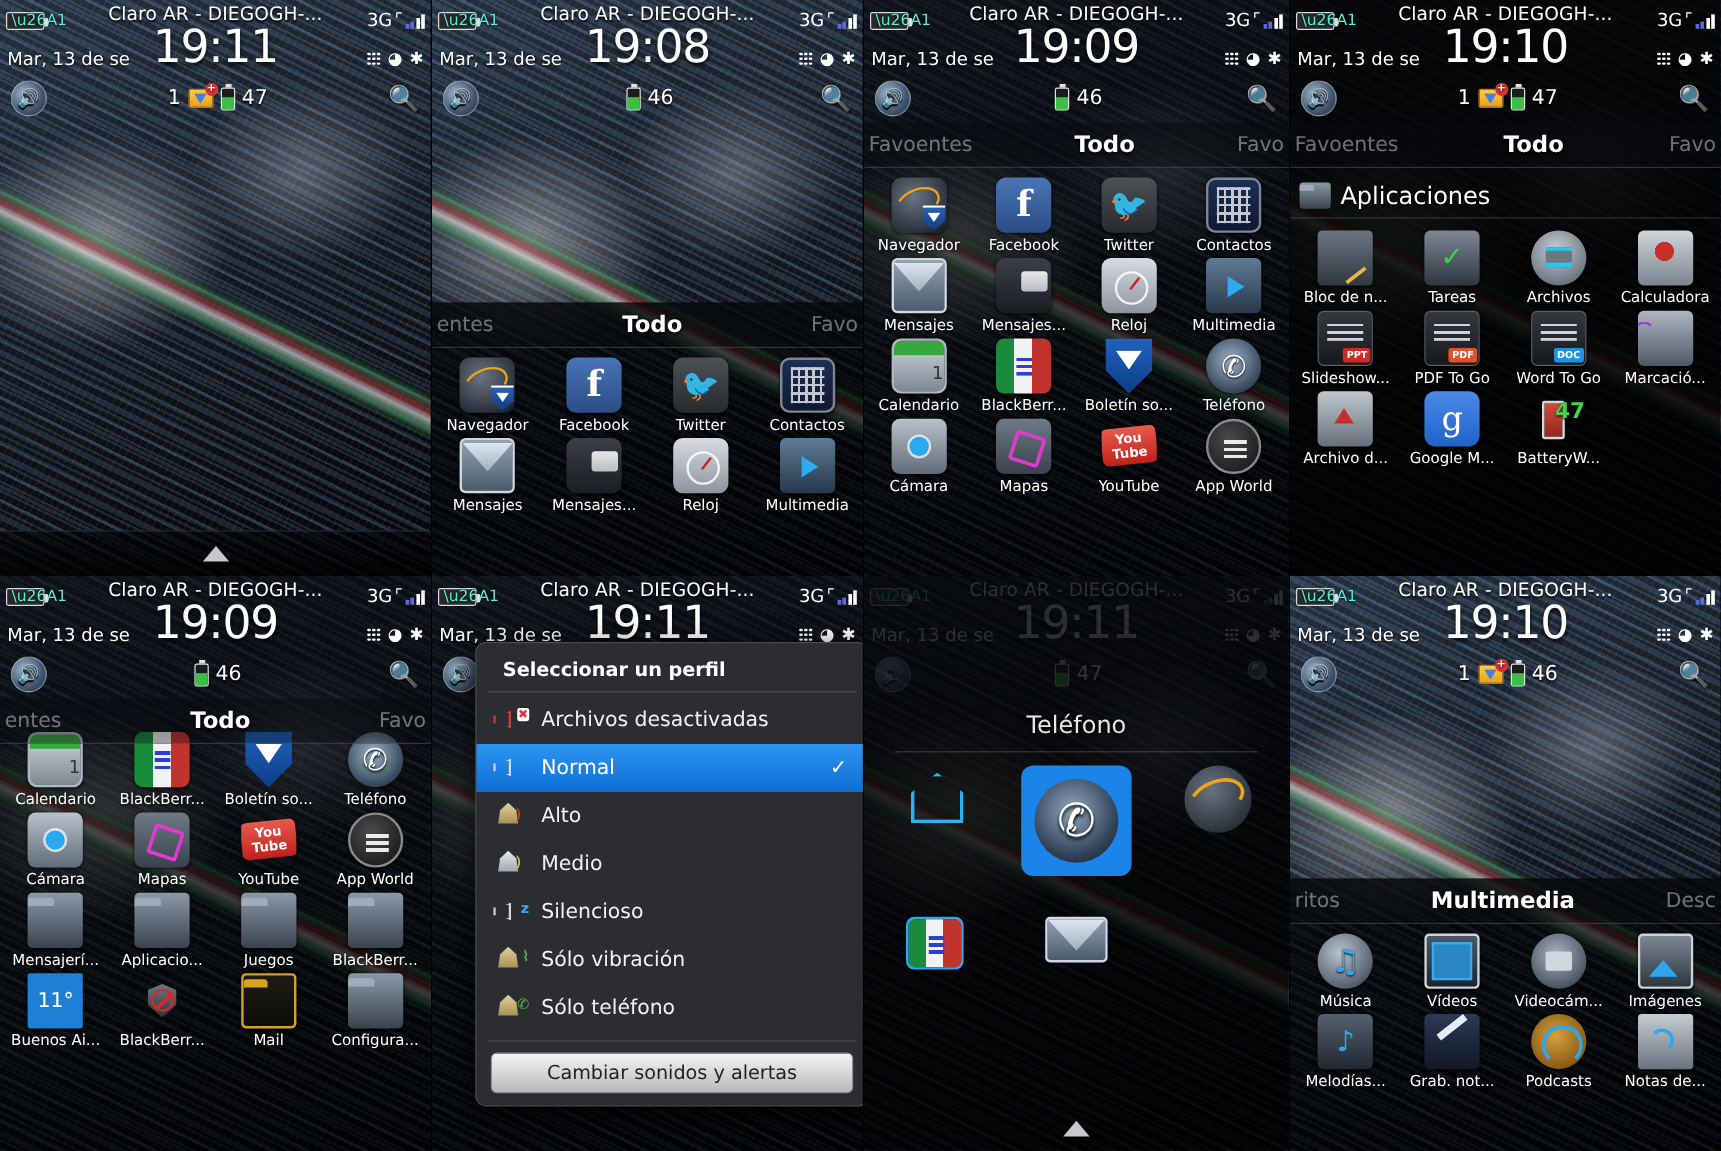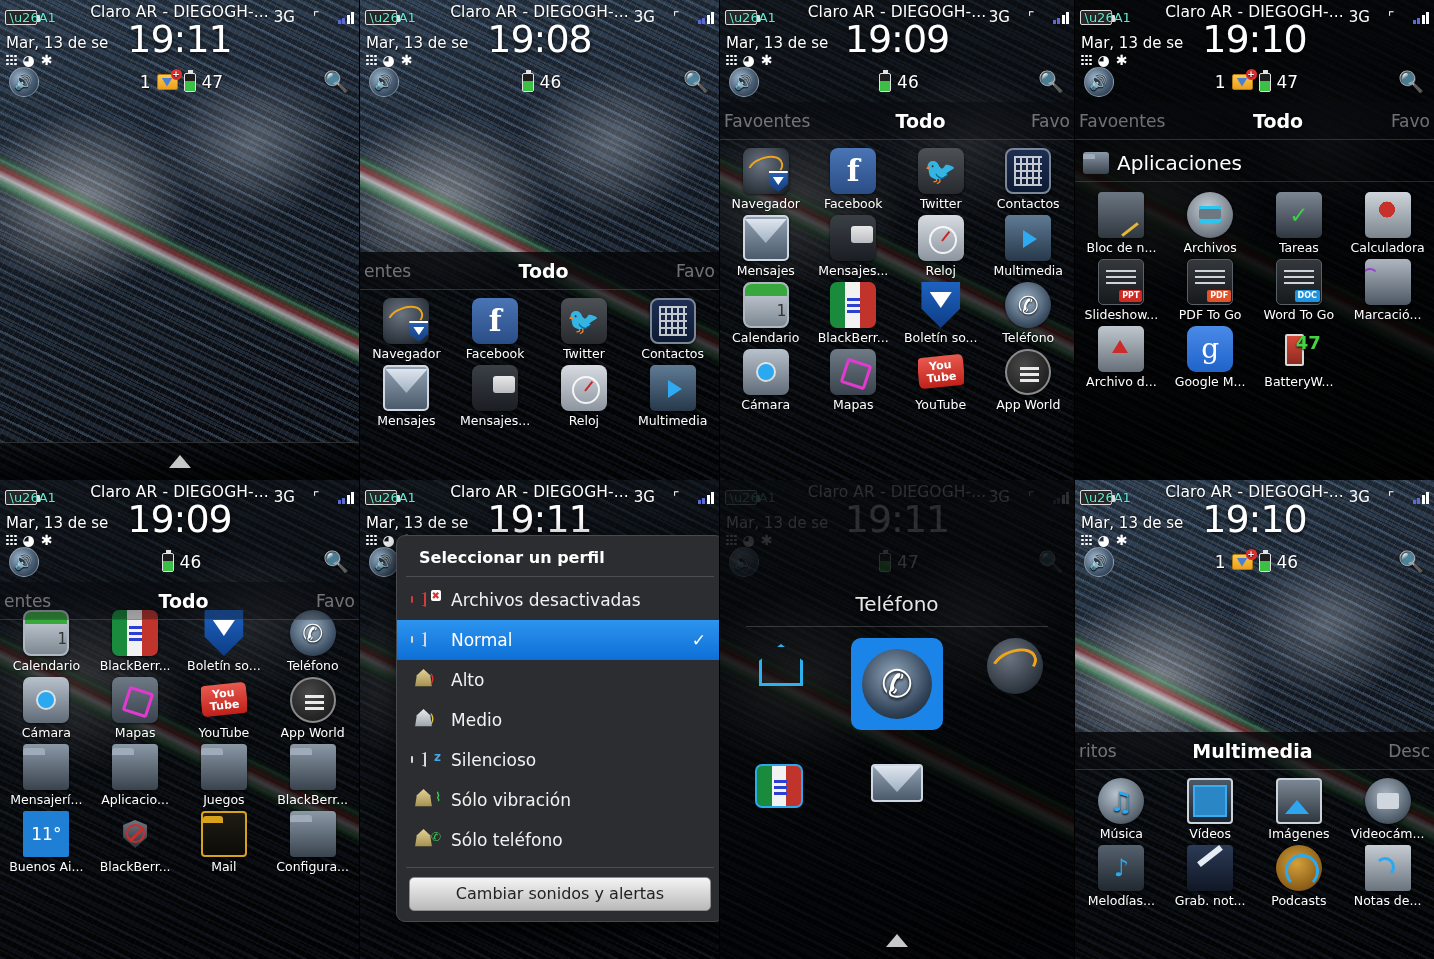--- a/index.html
+++ b/index.html
@@ -70,32 +70,32 @@
     position:relative; width:32px; height:15px;
     border:1.6px solid #dcdcdc; border-radius:2px;
     background:#2a2a2a; display:flex; align-items:center; z-index:2;
   }
   .batt-icon::after{
     content:""; position:absolute; right:-4px; top:4px;
     width:3px; height:7px; background:#dcdcdc; border-radius:0 1px 1px 0;
   }
   .batt-fill { width:9px; height:9px; margin-left:1.5px; background:#2fbf3a; }
   .bolt { color:#5eead4; font-size:13px; margin-left:2px; line-height:1; text-shadow:0 0 2px #000; }
-  .net { display:flex; align-items:center; gap:18px; z-index:2; }
+  .net { display:flex; align-items:center; gap:2px; z-index:2; }
   .net-3g { font-size:15px; }
   .net-y { font-size:14px; }
   .bars { display:flex; align-items:flex-end; gap:1.5px; height:13px; }
   .bars i { width:3px; background:#fff; display:block; }
   .bars i:nth-child(1){ height:4px; background:#5b6bd6; }
   .bars i:nth-child(2){ height:6px; background:#5b6bd6; }
   .bars i:nth-child(3){ height:9px; }
   .bars i:nth-child(4){ height:12px; }
   .status-row2 {
     position:relative; height:30px;
-    display:flex; align-items:flex-start; justify-content:space-between; padding:0 6px;flex-direction:column;
+    display:flex; align-items:center; justify-content:space-between; padding:0 6px;
   }
   .date { font-size:15px; text-shadow:0 1px 2px #000; }
   .clock {
     position:absolute; left:0; right:0; top:-17px; text-align:center;
     font-size:38px; font-weight:400; letter-spacing:-1px;
     text-shadow:0 2px 4px rgba(0,0,0,.85);
   }
   .sys-ico { display:flex; align-items:center; gap:6px; font-size:14px; z-index:2; }
   .bb-dots {
     display:inline-grid; grid-template-columns:repeat(3,2.6px); gap:1.4px;
@@ -846,26 +846,26 @@
     <div class="folder-head" style="top:144px">
       <div class="folder-icon"></div>
       <div class="folder-title">Aplicaciones</div>
     </div>
     <div class="grid" id="g-p4" style="top:186px">
         <div class="app">
           <div class="app-ico ico-note"></div>
           <div class="app-lbl">Bloc de n...</div>
         </div>
         <div class="app">
+          <div class="app-ico ico-task"></div>
+          <div class="app-lbl">Tareas</div>
+        </div>
+        <div class="app">
           <div class="app-ico ico-files"></div>
           <div class="app-lbl">Archivos</div>
-        </div>
-        <div class="app">
-          <div class="app-ico ico-task"></div>
-          <div class="app-lbl">Tareas</div>
         </div>
         <div class="app">
           <div class="app-ico ico-calc"></div>
           <div class="app-lbl">Calculadora</div>
         </div>
         <div class="app">
           <div class="app-ico ico-doc">
             <span class="tag-ppt">PPT</span>
           </div>
           <div class="app-lbl">Slideshow...</div>
@@ -1291,28 +1291,28 @@
     <div class="grid" id="g-p8" style="top:292px">
         <div class="app">
           <div class="app-ico ico-music"></div>
           <div class="app-lbl">Música</div>
         </div>
         <div class="app">
           <div class="app-ico ico-video"></div>
           <div class="app-lbl">Vídeos</div>
         </div>
         <div class="app">
+          <div class="app-ico ico-vcam"></div>
+          <div class="app-lbl">Videocám...</div>
+        </div>
+        <div class="app">
           <div class="app-ico ico-img"></div>
           <div class="app-lbl">Imágenes</div>
         </div>
         <div class="app">
-          <div class="app-ico ico-vcam"></div>
-          <div class="app-lbl">Videocám...</div>
-        </div>
-        <div class="app">
           <div class="app-ico ico-ring"></div>
           <div class="app-lbl">Melodías...</div>
         </div>
         <div class="app">
           <div class="app-ico ico-shirt"></div>
           <div class="app-lbl">Grab. not...</div>
         </div>
         <div class="app">
           <div class="app-ico ico-pod"></div>
           <div class="app-lbl">Podcasts</div>

